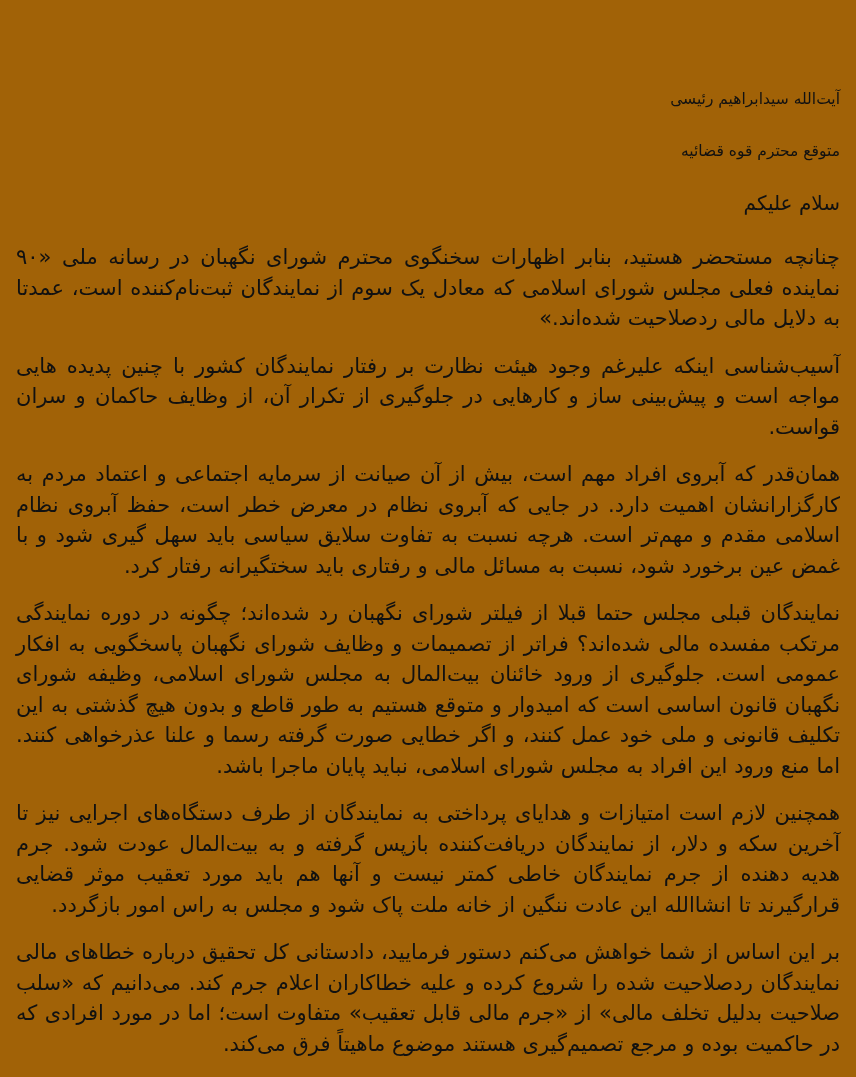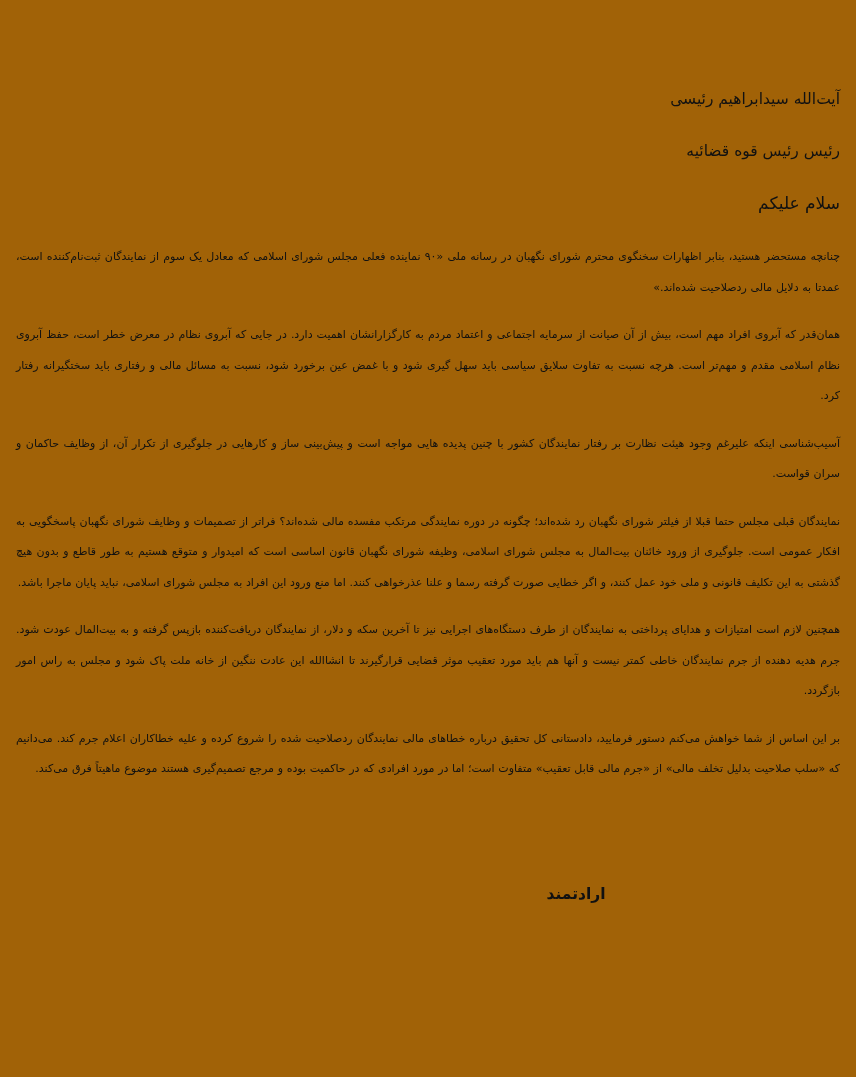--- a/index.html
+++ b/index.html
@@ -40,29 +40,29 @@
     line-height: 30px;
     margin: 0 0 22px 0;
     text-align: right;
     letter-spacing: 0;
   }
   .addressee:last-of-type {
     margin-bottom: 0;
   }
 
   .salutation {
-    font-size: 17px;
+    font-size: 20px;
     line-height: 30px;
     margin: 0 0 24px 0;
     text-align: right;
   }
 
   
   .para {
-    font-size: 11px;
+    font-size: 21px;
     line-height: 30.5px;
     margin: 4px 0 17px 0;
     text-align: justify;
     text-justify: inter-word;
     text-align-last: right;
     word-spacing: 0.2px;
   }
   .para:last-of-type {
     margin-bottom: 0;
   }
@@ -93,29 +93,29 @@
 </style>
 </head>
 <body>
 
 <div class="page">
 
   <div class="letter">
 
     <p class="addressee">آیت‌الله سیدابراهیم رئیسی</p>
 
-    <p class="addressee">رئیس رئیس قوه قضائیه</p>
+    <p class="addressee">متوقع محترم قوه قضائیه</p>
 
     <p class="salutation">سلام علیکم</p>
 
     <p class="para">چنانچه مستحضر هستید، بنابر اظهارات سخنگوی محترم شورای نگهبان در رسانه ملی «۹۰ نماینده فعلی مجلس شورای اسلامی که معادل یک سوم از نمایندگان ثبت‌نام‌کننده است، عمدتا به دلایل مالی ردصلاحیت شده‌اند.»</p>
 
+    <p class="para">آسیب‌شناسی اینکه علیرغم وجود هیئت نظارت بر رفتار نمایندگان کشور با چنین پدیده هایی مواجه است و پیش‌بینی ساز و کارهایی در جلوگیری از تکرار آن، از وظایف حاکمان و سران قواست.</p>
+
     <p class="para">همان‌قدر که آبروی افراد مهم است، بیش از آن صیانت از سرمایه اجتماعی و اعتماد مردم به کارگزارانشان اهمیت دارد. در جایی که آبروی نظام در معرض خطر است، حفظ آبروی نظام اسلامی مقدم و مهم‌تر است. هرچه نسبت به تفاوت سلایق سیاسی باید سهل گیری شود و با غمض عین برخورد شود، نسبت به مسائل مالی و رفتاری باید سختگیرانه رفتار کرد.</p>
-
-    <p class="para">آسیب‌شناسی اینکه علیرغم وجود هیئت نظارت بر رفتار نمایندگان کشور با چنین پدیده هایی مواجه است و پیش‌بینی ساز و کارهایی در جلوگیری از تکرار آن، از وظایف حاکمان و سران قواست.</p>
 
 
     <p class="para">نمایندگان قبلی مجلس حتما قبلا از فیلتر شورای نگهبان رد شده‌اند؛ چگونه در دوره نمایندگی مرتکب مفسده مالی شده‌اند؟ فراتر از تصمیمات و وظایف شورای نگهبان پاسخگویی به افکار عمومی است. جلوگیری از ورود خائنان بیت‌المال به مجلس شورای اسلامی، وظیفه شورای نگهبان قانون اساسی است که امیدوار و متوقع هستیم به طور قاطع و بدون هیچ گذشتی به این تکلیف قانونی و ملی خود عمل کنند، و اگر خطایی صورت گرفته رسما و علنا عذرخواهی کنند. اما منع ورود این افراد به مجلس شورای اسلامی، نباید پایان ماجرا باشد.</p>
 
     <p class="para">همچنین لازم است امتیازات و هدایای پرداختی به نمایندگان از طرف دستگاه‌های اجرایی نیز تا آخرین سکه و دلار، از نمایندگان دریافت‌کننده بازپس گرفته و به بیت‌المال عودت شود. جرم هدیه دهنده از جرم نمایندگان خاطی کمتر نیست و آنها هم باید مورد تعقیب موثر قضایی قرارگیرند تا انشاالله این عادت ننگین از خانه ملت پاک شود و مجلس به راس امور بازگردد.</p>
 
     <p class="para">بر این اساس از شما خواهش می‌کنم دستور فرمایید، دادستانی کل تحقیق درباره خطاهای مالی نمایندگان ردصلاحیت شده را شروع کرده و علیه خطاکاران اعلام جرم کند. می‌دانیم که «سلب صلاحیت بدلیل تخلف مالی» از «جرم مالی قابل تعقیب» متفاوت است؛ اما در مورد افرادی که در حاکمیت بوده و مرجع تصمیم‌گیری هستند موضوع ماهیتاً فرق می‌کند.</p>
 
   </div>
 

